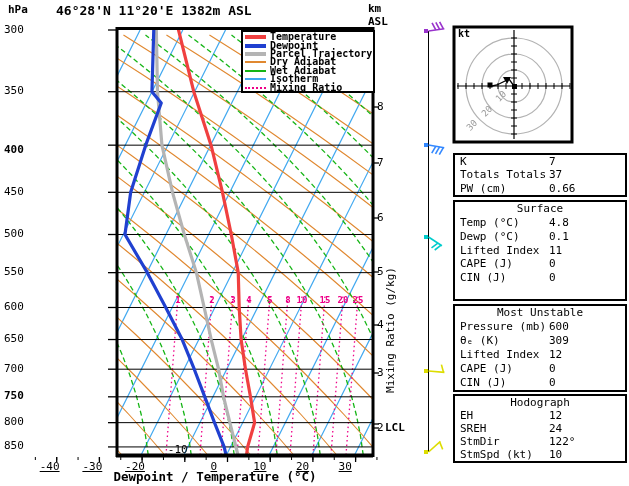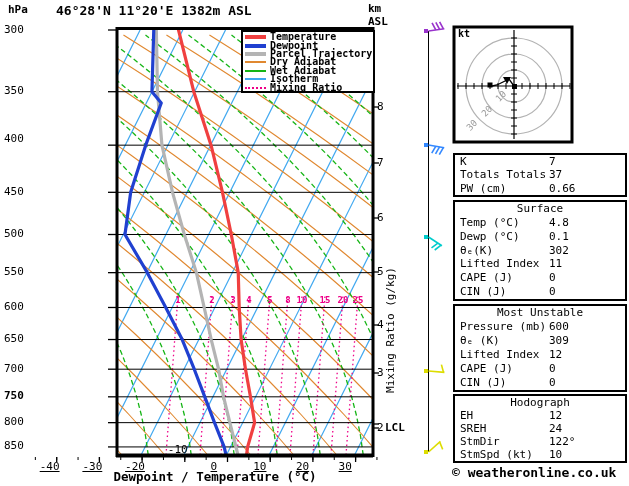--- a/index.html
+++ b/index.html
@@ -272,21 +272,21 @@
       </div>
       <div class="lrow">
         <div class="lswatch" style="border-top: 2px dotted rgb(238, 0, 136);"></div>
         <div class="llabel">Mixing Ratio</div>
       </div>
     </div>
 
   <div id="pressure-labels">
       <div class="abs t plabel" style="left: 4px; top: 23.5px;">300</div>
       <div class="abs t plabel" style="left: 4px; top: 85.2109px;">350</div>
-      <div class="abs t plabel" style="left: 4px; top: 133px;">400</div>
+      <div class="abs t plabel" style="left: 4px; top: 144px; font-weight: bold;">400</div>
       <div class="abs t plabel" style="left: 4px; top: 185.819px;">450</div>
       <div class="abs t plabel" style="left: 4px; top: 227.998px;">500</div>
       <div class="abs t plabel" style="left: 4px; top: 266.153px;">550</div>
       <div class="abs t plabel" style="left: 4px; top: 300.987px;">600</div>
       <div class="abs t plabel" style="left: 4px; top: 333.03px;">650</div>
       <div class="abs t plabel" style="left: 4px; top: 362.697px;">700</div>
       <div class="abs t plabel" style="left: 4px; top: 390.317px; font-weight: bold;">750</div>
       <div class="abs t plabel" style="left: 4px; top: 416.154px;">800</div>
       <div class="abs t plabel" style="left: 4px; top: 440.424px;">850</div>
     </div>
@@ -334,21 +334,20 @@
   <div id="tables">
       <div class="abs tbox" style="top: 153px; height: 44px;">
         <div class="trow" style="height: 13.3333px;"><span>K</span><span class="tval">7</span></div>
         <div class="trow" style="height: 13.3333px;"><span>Totals Totals</span><span class="tval">37</span></div>
         <div class="trow" style="height: 13.3333px;"><span>PW (cm)</span><span class="tval">0.66</span></div>
       </div>
       <div class="abs tbox" style="top: 200px; height: 101px;">
         <div class="trow thead" style="height: 13.8571px;">Surface</div>
         <div class="trow" style="height: 13.8571px;"><span>Temp (°C)</span><span class="tval">4.8</span></div>
         <div class="trow" style="height: 13.8571px;"><span>Dewp (°C)</span><span class="tval">0.1</span></div>
-        <div class="trow" style="height: 13.8571px;"><span>θₑ(K)</span><span class="tval">302</span></div>
         <div class="trow" style="height: 13.8571px;"><span>Lifted Index</span><span class="tval">11</span></div>
         <div class="trow" style="height: 13.8571px;"><span>CAPE (J)</span><span class="tval">0</span></div>
         <div class="trow" style="height: 13.8571px;"><span>CIN (J)</span><span class="tval">0</span></div>
       </div>
       <div class="abs tbox" style="top: 304px; height: 88px;">
         <div class="trow thead" style="height: 14px;">Most Unstable</div>
         <div class="trow" style="height: 14px;"><span>Pressure (mb)</span><span class="tval">600</span></div>
         <div class="trow" style="height: 14px;"><span>θₑ (K)</span><span class="tval">309</span></div>
         <div class="trow" style="height: 14px;"><span>Lifted Index</span><span class="tval">12</span></div>
         <div class="trow" style="height: 14px;"><span>CAPE (J)</span><span class="tval">0</span></div>
@@ -356,14 +355,13 @@
       </div>
       <div class="abs tbox" style="top: 394px; height: 69px;">
         <div class="trow thead" style="height: 13px;">Hodograph</div>
         <div class="trow" style="height: 13px;"><span>EH</span><span class="tval">12</span></div>
         <div class="trow" style="height: 13px;"><span>SREH</span><span class="tval">24</span></div>
         <div class="trow" style="height: 13px;"><span>StmDir</span><span class="tval">122°</span></div>
         <div class="trow" style="height: 13px;"><span>StmSpd (kt)</span><span class="tval">10</span></div>
       </div>
     </div>
 
-  <div id="copyright" class="abs t b">© weatheronline.co.uk</div>
 </div>
 
 </body></html>

